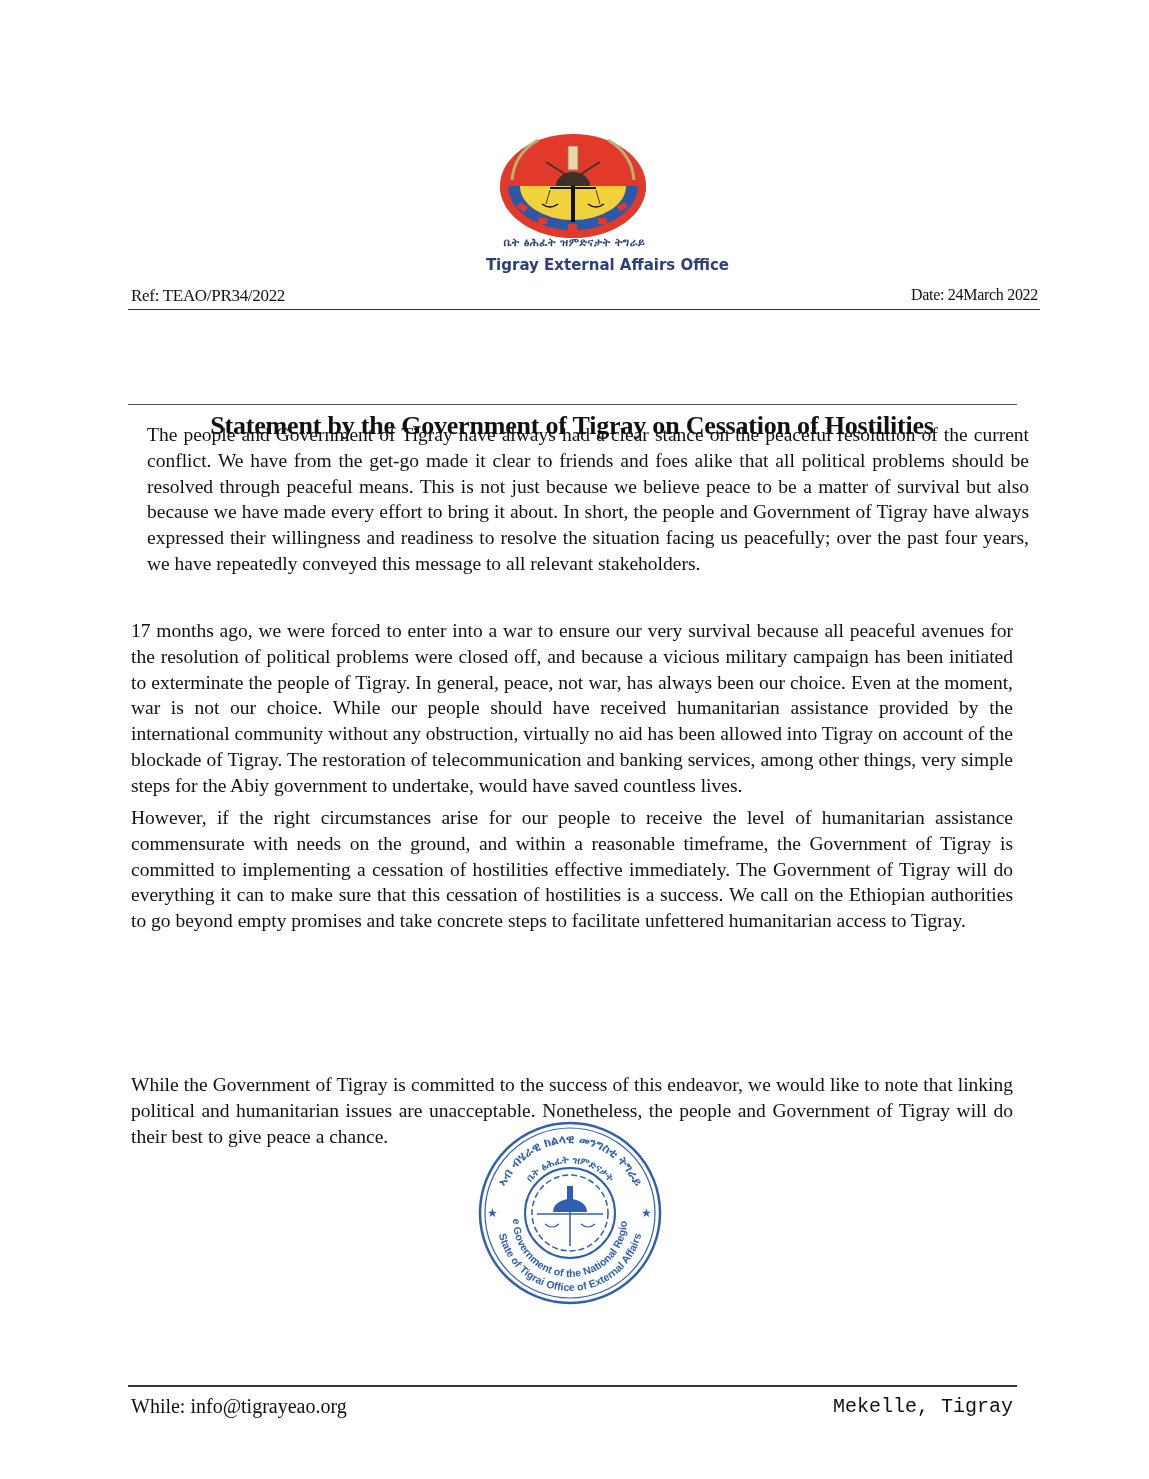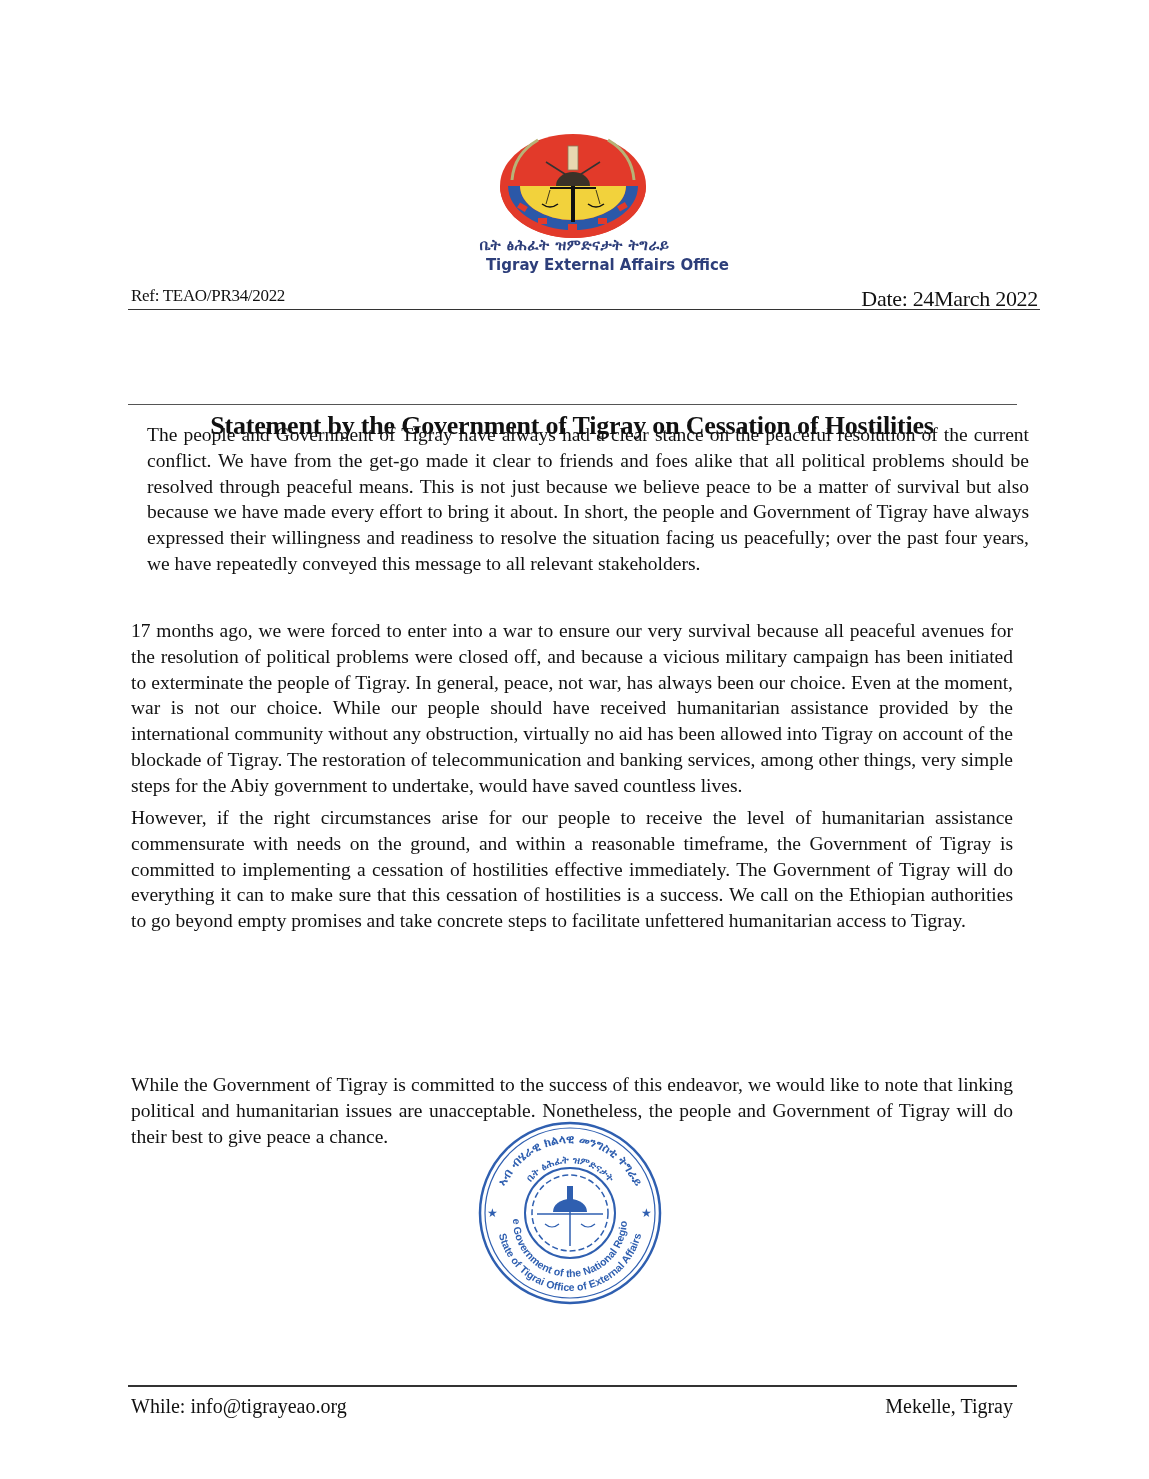--- a/index.html
+++ b/index.html
@@ -1,33 +1,33 @@
 <!DOCTYPE html>
 <html><head>
 <meta charset="utf-8">
 <style>
   html, body { margin:0; padding:0; background:#ffffff; }
   body { width:1149px; height:1479px; position:relative; overflow:hidden; font-family:"Liberation Serif", serif; color:#111; }
   .logo { position:absolute; left:498px; top:132px; width:150px; height:108px; }
-  .org-amharic { position:absolute; left:420px; top:236px; width:309px; text-align:center; font-family:"DejaVu Sans", sans-serif; font-weight:bold; font-size:15px; color:#2d3e7a; letter-spacing:0.5px; }
+  .org-amharic { position:absolute; left:420px; top:236px; width:309px; text-align:center; font-family:"DejaVu Sans", sans-serif; font-weight:bold; font-size:11px; color:#2d3e7a; letter-spacing:0.5px; }
   .org-english { position:absolute; left:420px; top:256px; width:309px; text-align:right; font-family:"DejaVu Sans", sans-serif; font-weight:bold; font-size:15px; color:#2d3e7a; }
   .ref { position:absolute; left:131px; top:286px; font-size:17px; letter-spacing:-0.3px; }
-  .date { position:absolute; right:111px; top:286px; font-size:22px; letter-spacing:-0.3px; }
+  .date { position:absolute; right:111px; top:286px; font-size:16px; letter-spacing:-0.3px; }
   .rule-top { position:absolute; left:128px; top:309px; width:912px; height:1px; background:#333; }
   .title { position:absolute; left:128px; top:388px; width:888px; text-align:center; font-weight:bold; font-size:26px; letter-spacing:-0.2px;margin-top:23px; }
   .rule-title { position:absolute; left:128px; top:404px; width:889px; height:1px; background:#555; }
   .para { position:absolute; left:131px; width:882px; font-size:19.5px; line-height:25.8px; text-align:justify; text-align-last:left; }
   .p1 { top:422px;margin-left:16px; }
   .p2 { top:618px; }
   .p3 { top:805px; }
   .p4 { top:1072px; }
   .seal { position:absolute; left:475px; top:1118px; width:190px; height:190px; }
   .rule-foot { position:absolute; left:128px; top:1385px; width:889px; height:2px; background:#333; }
   .email { position:absolute; left:131px; top:1395px; font-size:20px; }
-  .city { position:absolute; right:136px; top:1395px; font-size:20px; }
+  .city { position:absolute; right:136px; top:1395px; font-size:20px;font-family:Liberation Mono, monospace; }
 </style>
 </head>
 <body>
 
 <svg class="logo" viewBox="0 0 150 108">
   <defs>
     <clipPath id="ovalclip">
         <ellipse cx="75" cy="54" rx="73" ry="52"></ellipse>
       </clipPath>
   </defs>

